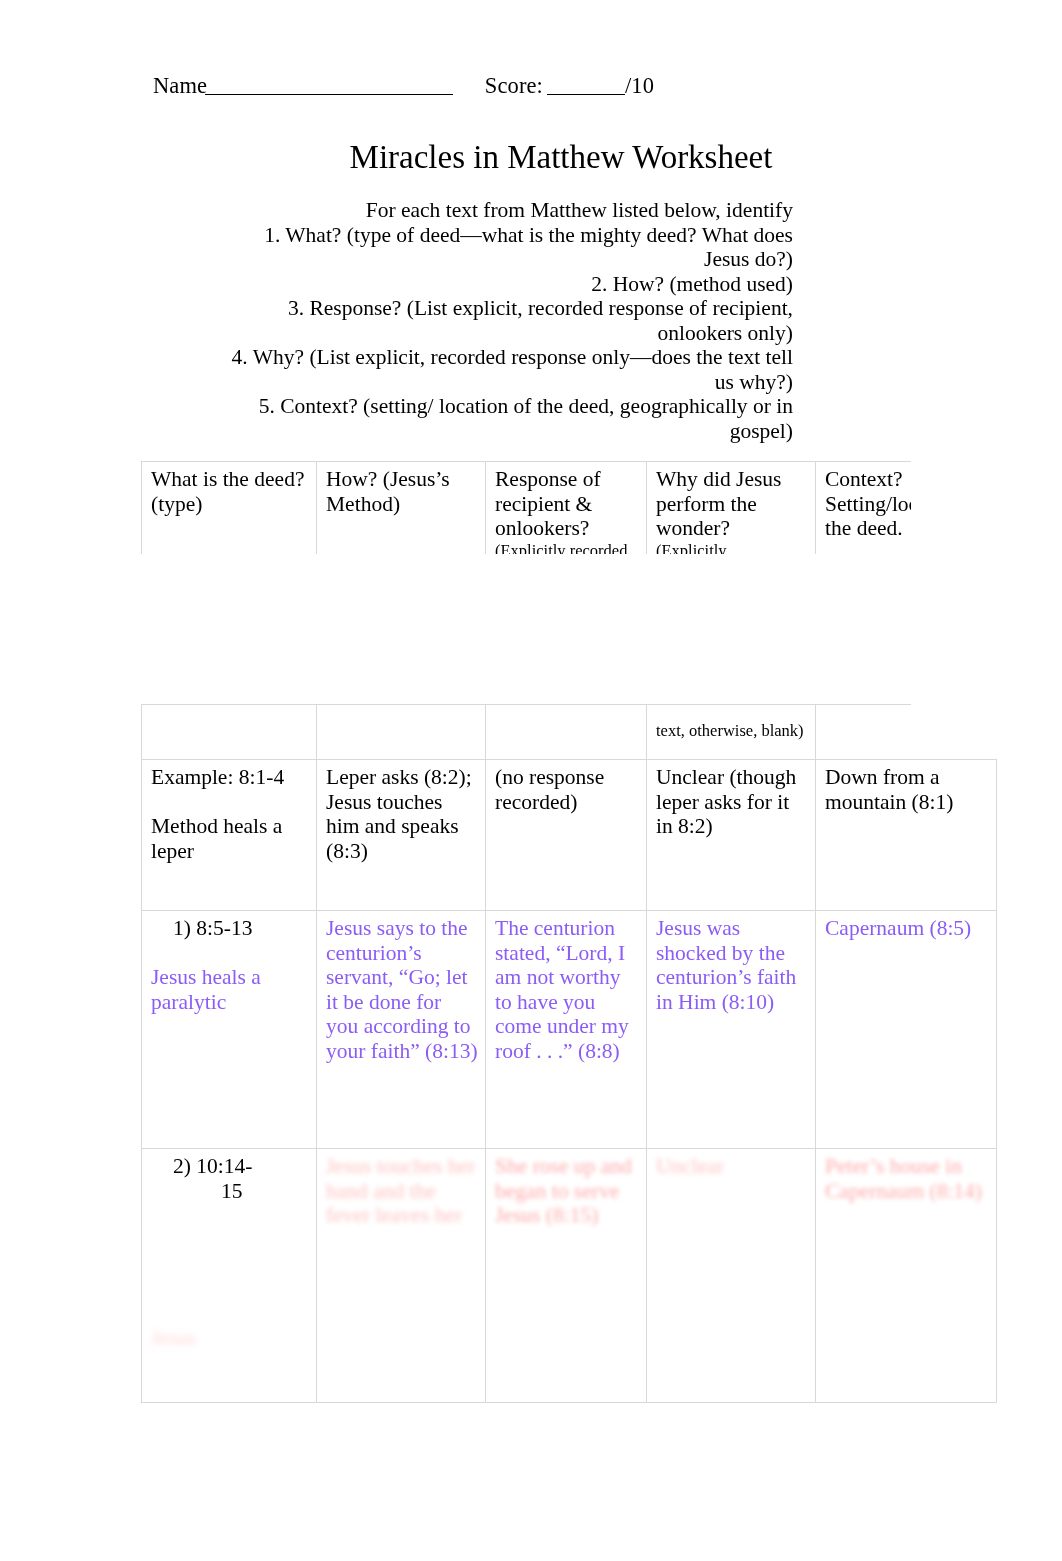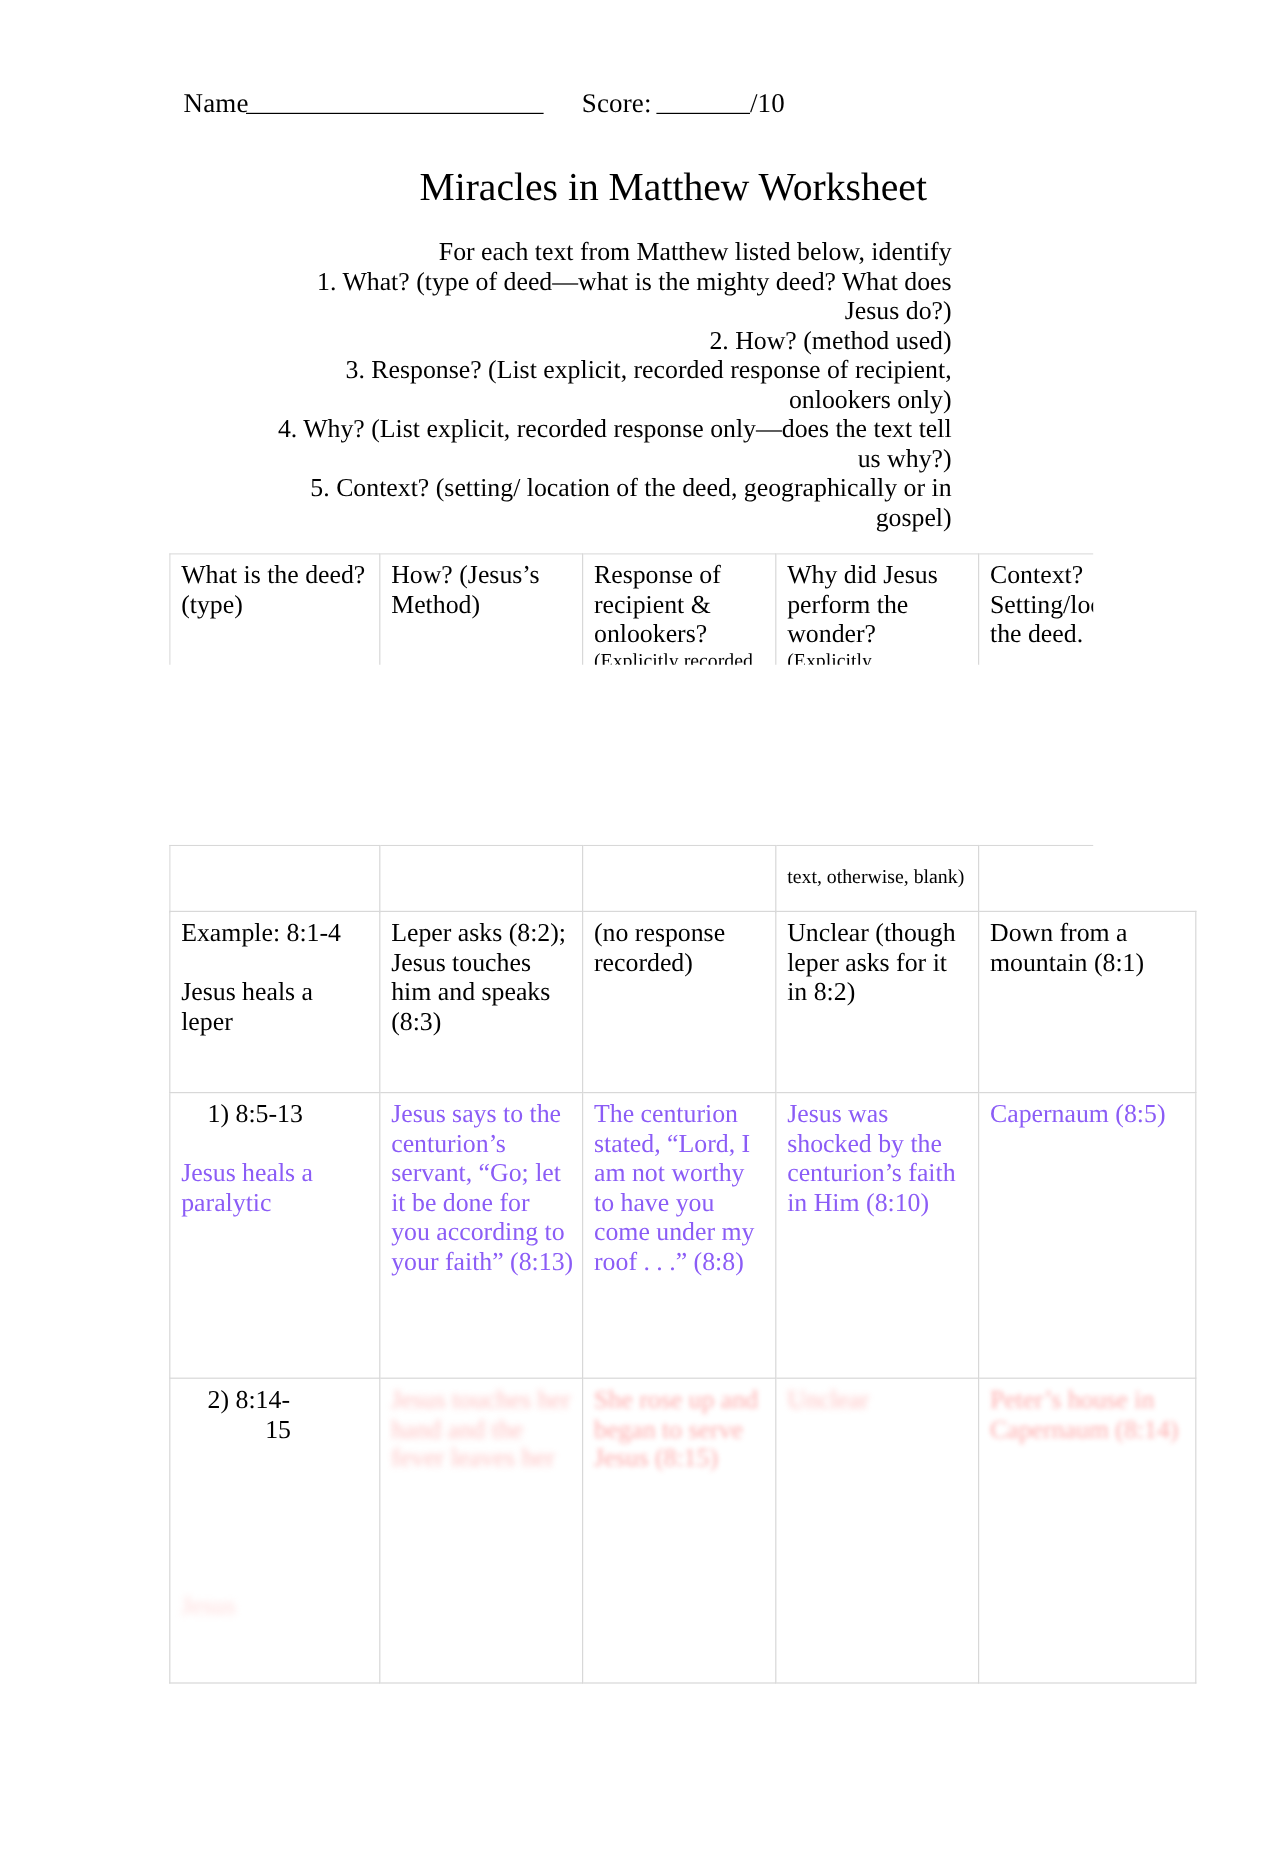--- a/index.html
+++ b/index.html
@@ -249,21 +249,21 @@
   </div>
 
   <div class="tbl-body">
     <table class="tbl">
 
       <tbody>
           <tr class="row-example">
         <td class="col1">
           <span>Example: 8:1-4</span>
           <span class="blank-line"></span>
-          <span>Jesus heals a leper</span>
+          <span>Method heals a leper</span>
         </td>
         <td class="col2">
           <span>Leper asks (8:2); Jesus touches him and speaks (8:3)</span>
         </td>
         <td class="col3">
           <span>(no response recorded)</span>
         </td>
         <td class="col4">
           <span>Unclear (though leper asks for it in 8:2)</span>
         </td>
@@ -287,21 +287,21 @@
         <td class="col4">
           <span class="red">Jesus was shocked by the centurion’s faith in Him (8:10)</span>
         </td>
         <td class="col5">
           <span class="red">Capernaum (8:5)</span>
         </td>
       </tr>
 
       <tr class="row-2">
         <td class="col1">
-          <span class="item-num">2)  8:14-</span>
+          <span class="item-num">2)  10:14-</span>
           <span class="item-num-indent">15</span>
           <span class="blank-line"></span>
           <span class="blank-line"></span>
           <span class="blank-line"></span>
           <span class="blank-line"></span>
           <span class="blank-line"></span>
           <span class="faded-soft">Jesus</span>
         </td>
         <td class="col2">
           <span class="faded">Jesus touches her hand and the fever leaves her</span>

